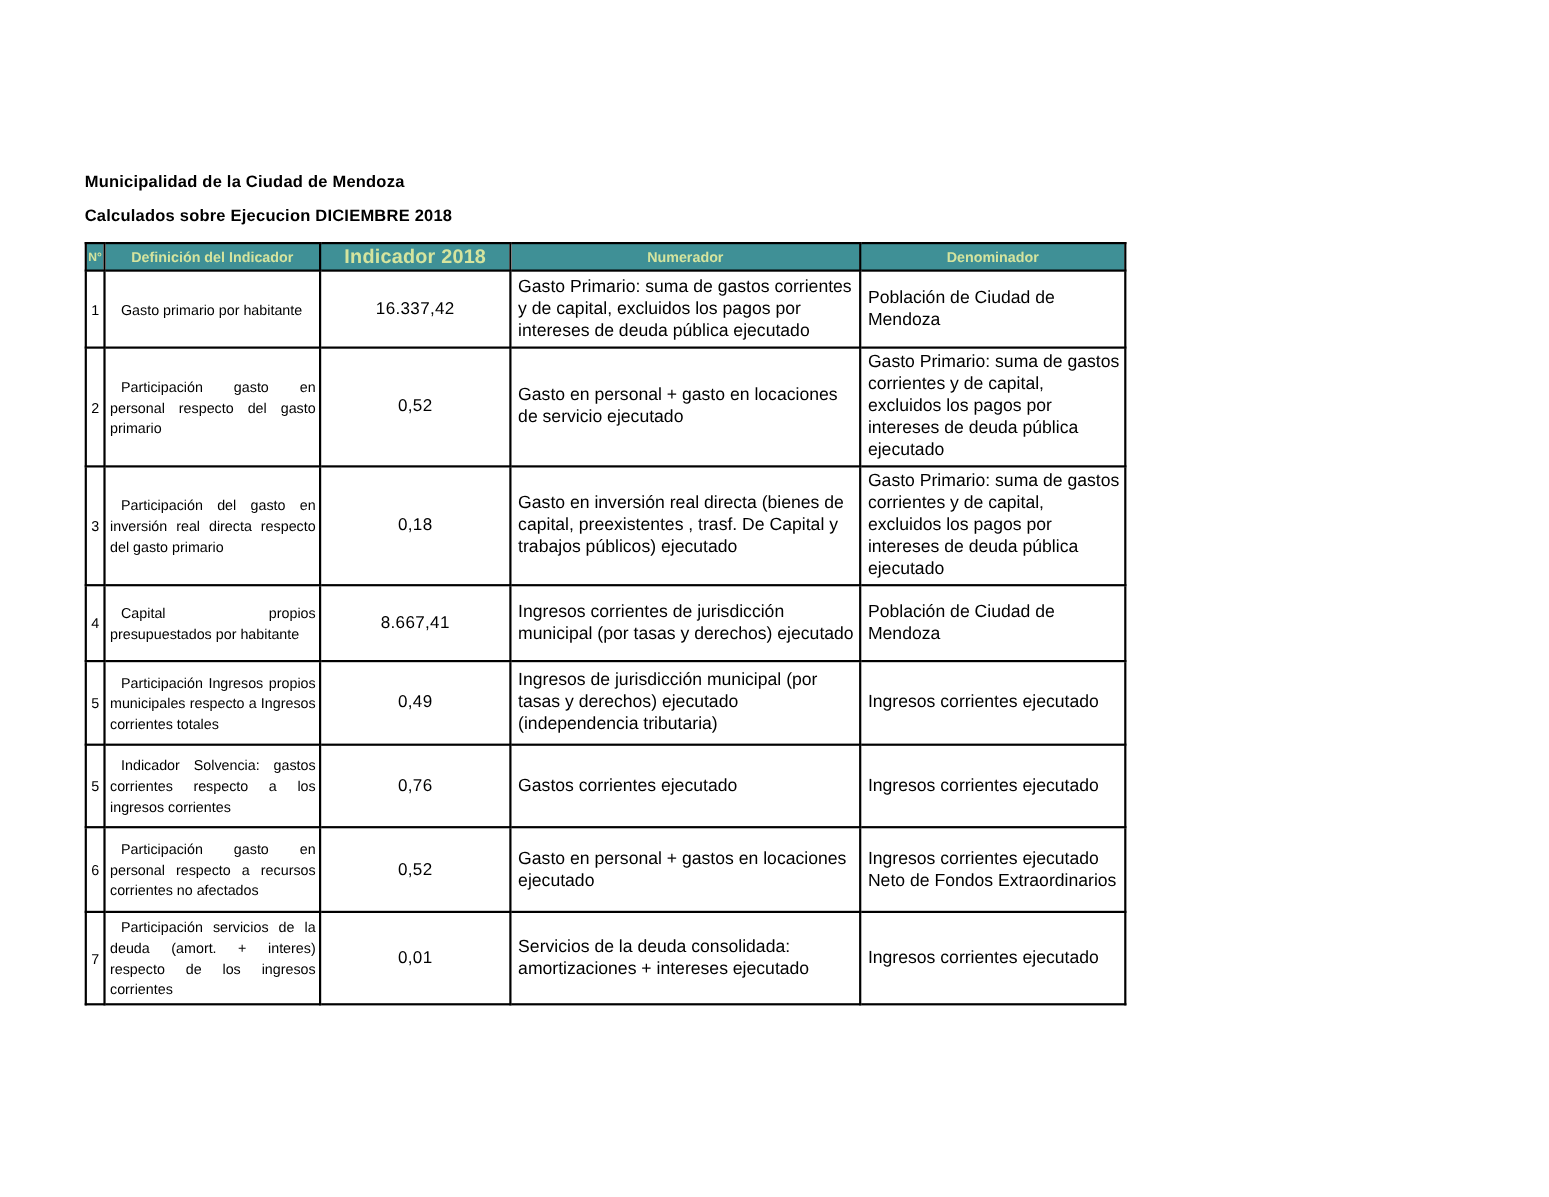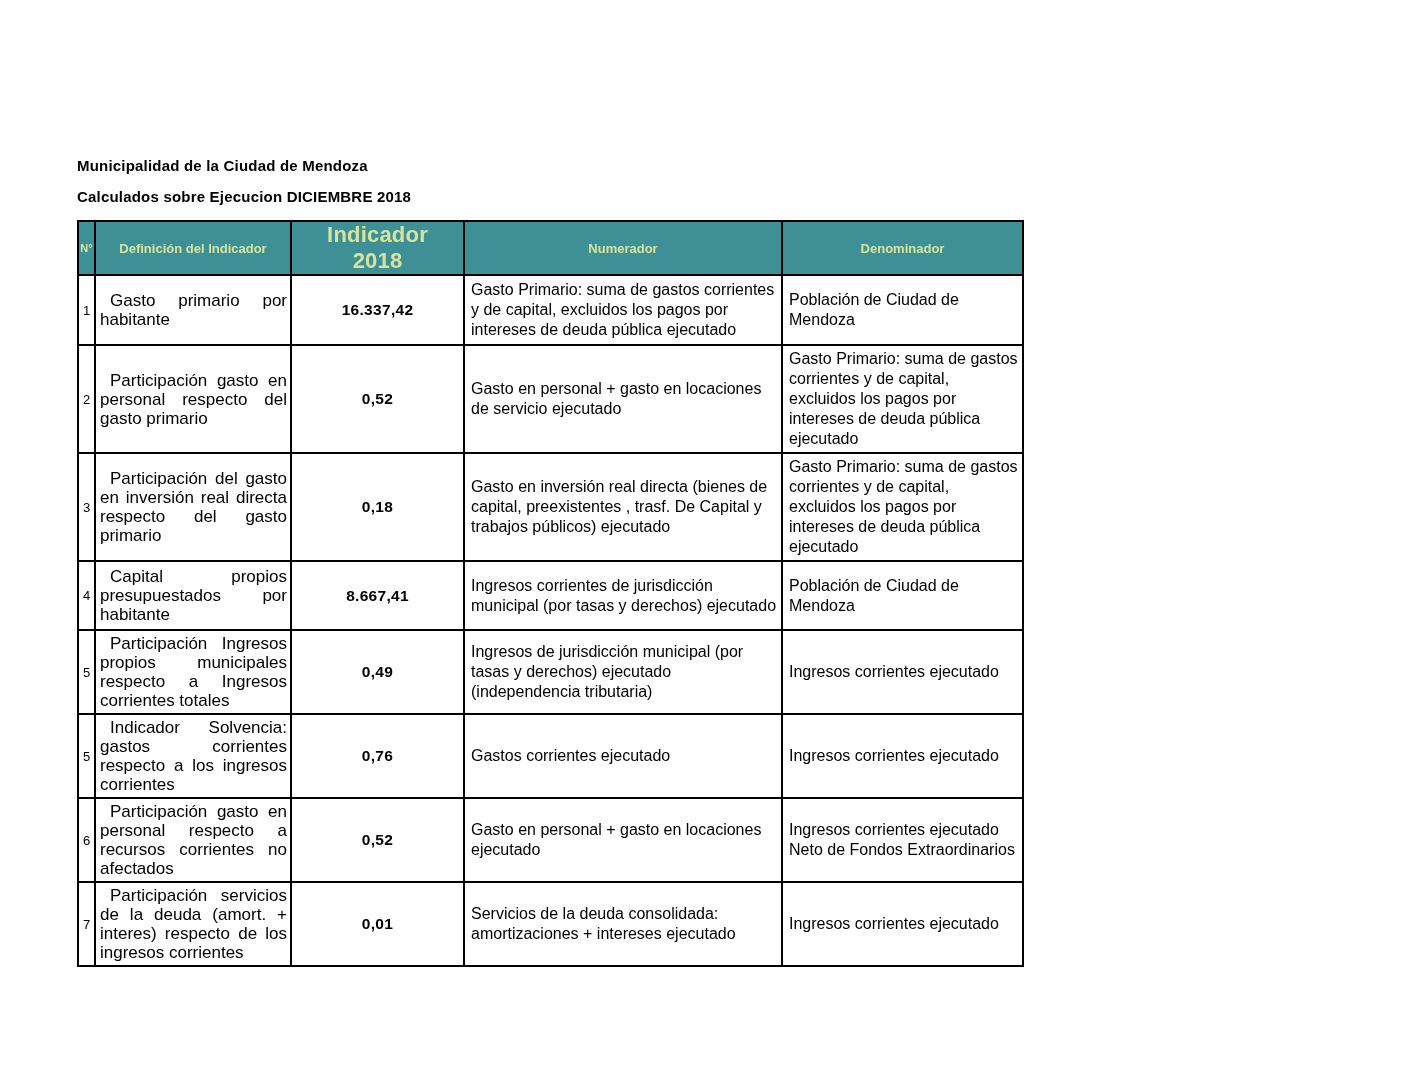--- a/index.html
+++ b/index.html
@@ -42,37 +42,37 @@
   thead tr { height: 25px; }
   thead th {
     background: #3F9096;
     color: #D5E49E;
     font-weight: bold;
     font-size: 13px;
     text-align: center;
     padding: 0 18px;
   }
   thead th.th-n { font-size: 11px; padding: 0; }
-  thead th.th-indicador { font-size: 22px; letter-spacing: 0.2px; }
+  thead th.th-indicador { font-size: 18px; letter-spacing: 0.2px; }
 
   td.cell-n {
     text-align: center;
     font-size: 13px;
     padding: 0;
   }
   td.cell-def {
     text-align: justify;
     text-indent: 10px;
-    font-size: 17px;
+    font-size: 13px;
     line-height: 19px;
     padding: 3px 3px 3px 4px;
   }
   td.cell-val {
     text-align: center;
-    font-weight: bold;
+    font-weight: normal;
     font-size: 15.5px;
     letter-spacing: 0.3px;
   }
   td.cell-num, td.cell-den {
     text-align: left;
     font-size: 16px;
     line-height: 20px;
     padding: 3px 4px 3px 6px;
   }
   tbody tr:nth-child(1) { height: 70px; }
@@ -148,21 +148,21 @@
         <td class="cell-n">5</td>
         <td class="cell-def">Indicador Solvencia: gastos corrientes respecto a los ingresos corrientes</td>
         <td class="cell-val">0,76</td>
         <td class="cell-num">Gastos corrientes ejecutado</td>
         <td class="cell-den">Ingresos corrientes ejecutado</td>
       </tr>
       <tr>
         <td class="cell-n">6</td>
         <td class="cell-def">Participación gasto en personal respecto a recursos corrientes no afectados</td>
         <td class="cell-val">0,52</td>
-        <td class="cell-num">Gasto en personal + gasto en locaciones ejecutado</td>
+        <td class="cell-num">Gasto en personal + gastos en locaciones ejecutado</td>
         <td class="cell-den">Ingresos corrientes ejecutado Neto de Fondos Extraordinarios</td>
       </tr>
       <tr>
         <td class="cell-n">7</td>
         <td class="cell-def">Participación servicios de la deuda (amort. + interes) respecto de los ingresos corrientes</td>
         <td class="cell-val">0,01</td>
         <td class="cell-num">Servicios de la deuda consolidada: amortizaciones + intereses ejecutado</td>
         <td class="cell-den">Ingresos corrientes ejecutado</td>
       </tr>
     </tbody>

